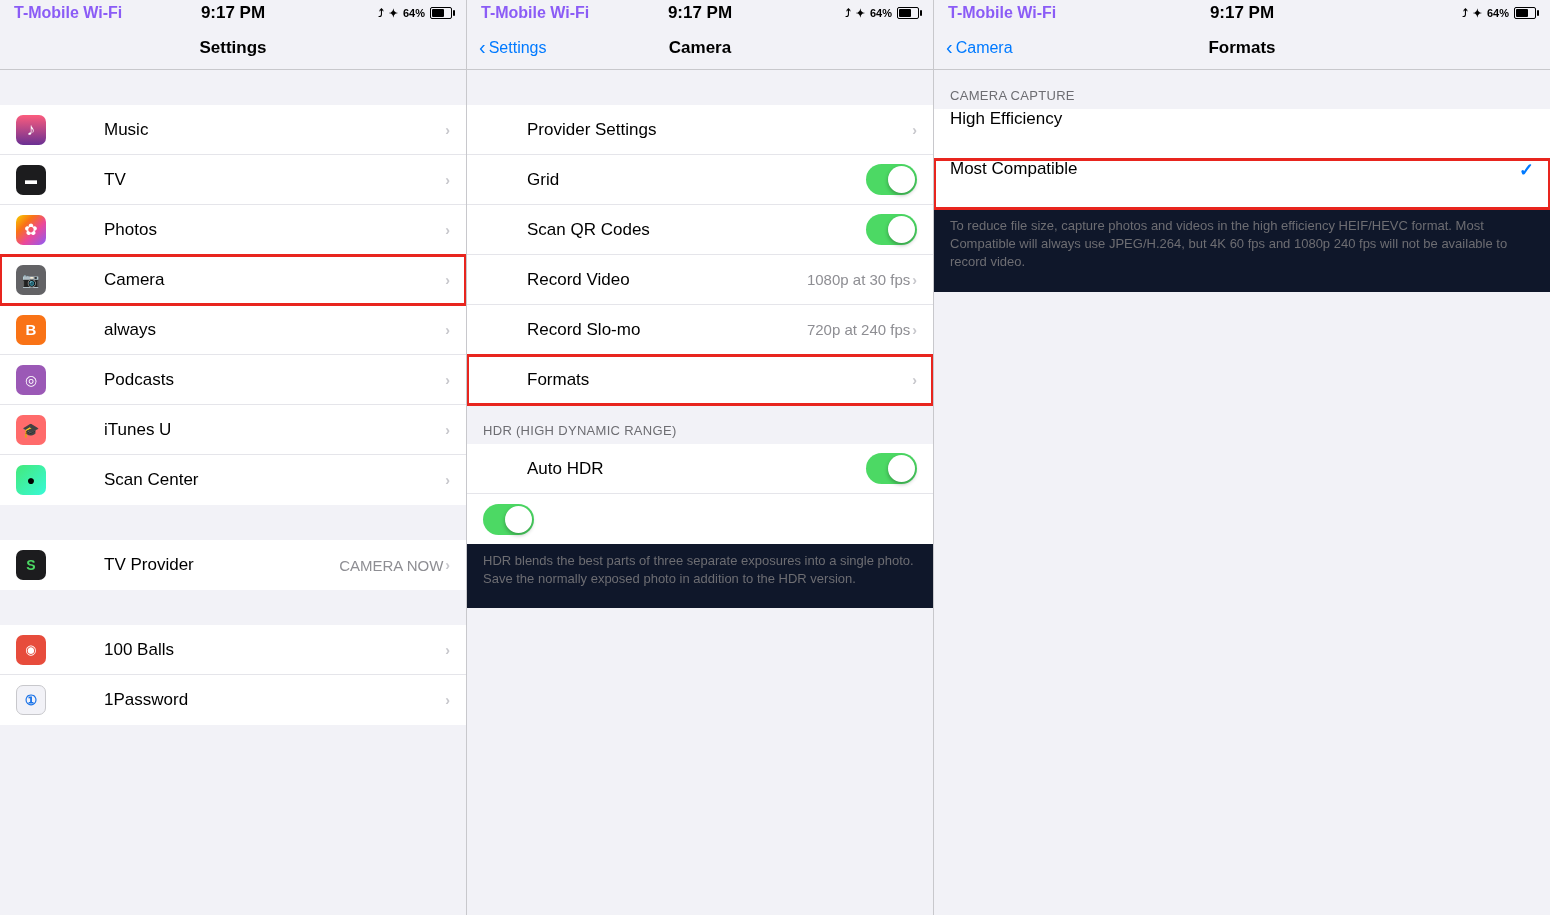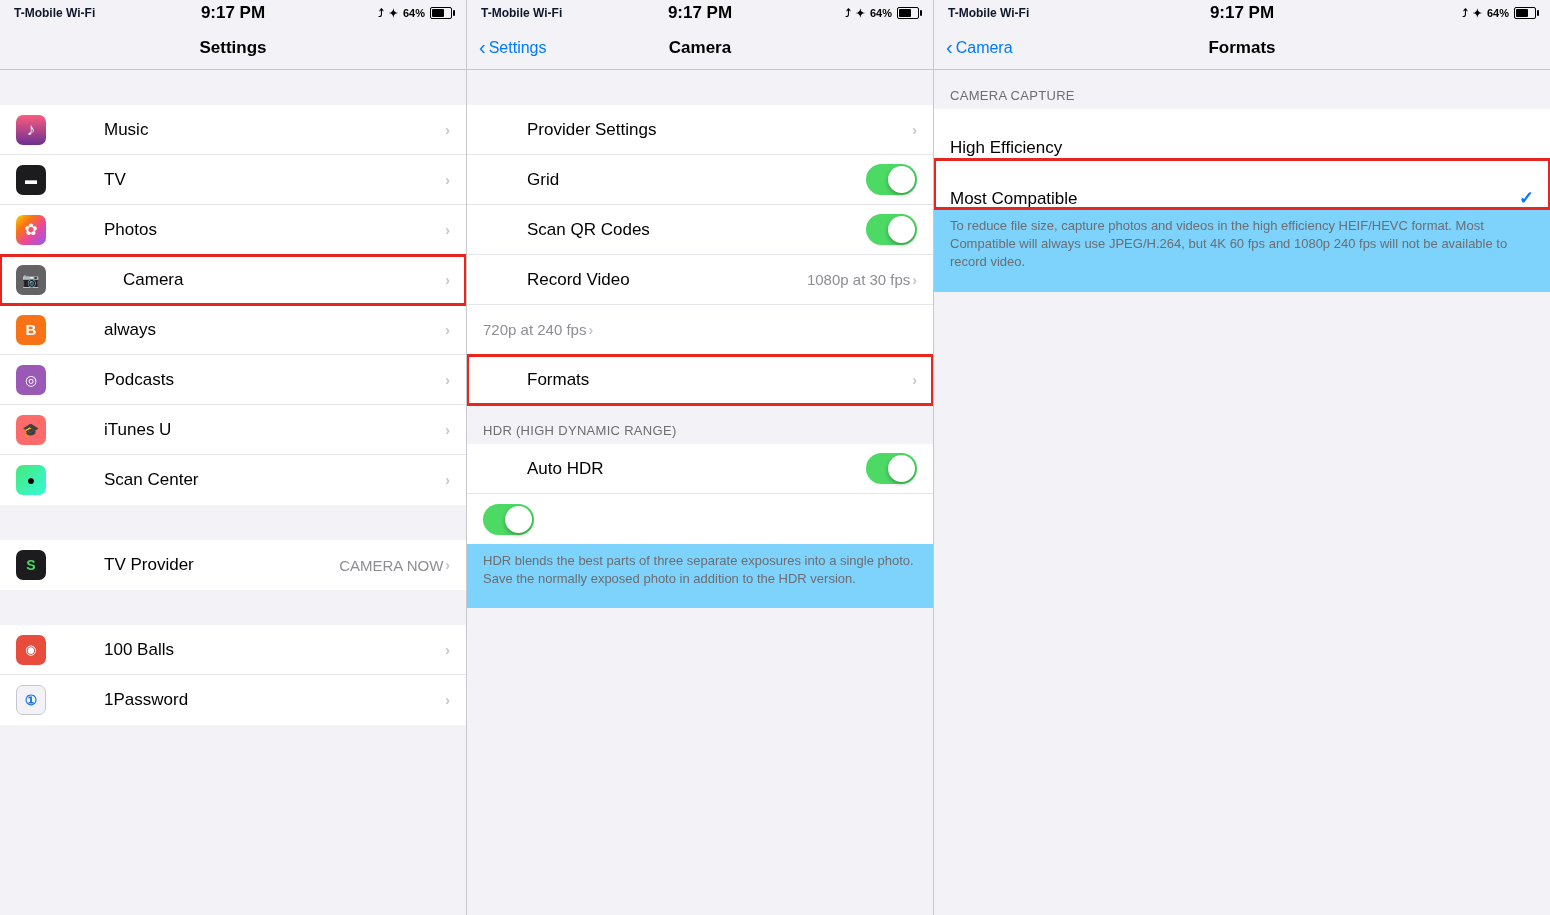--- a/index.html
+++ b/index.html
@@ -101,21 +101,20 @@
       font-size: 14px;
       font-weight: 600;
     }
 
     
     .highlight-red {
       outline: 3px solid #e8251e;
       outline-offset: -2px;
       position: relative;
       z-index: 10;
-      gap: 19px;
     }
 
     
     .toggle {
       width: 51px;
       height: 31px;
       border-radius: 16px;
       background: #4cd964;
       position: relative;
       flex-shrink: 0;
@@ -141,27 +140,27 @@
       letter-spacing: 0.3px;
       background: #f2f2f7;
     }
 
     
     .section-footer {
       padding: 8px 16px 20px 16px;
       font-size: 13px;
       color: #6d6d72;
       line-height: 1.4;
-      background: #7dd3fc;
+      background: #0f172a;
     }
 
     
     .formats-item {
       display: flex;
-      align-items: flex-end;
+      align-items: flex-start;
       padding: 0 16px;
       height: 50px;
       border-bottom: 1px solid #e5e5ea;
       background: #fff;
       cursor: pointer;
     }
     .formats-item-label {
       font-size: 17px;
       color: #000;
       flex: 1;
@@ -184,21 +183,21 @@
     
     .status-bar-container {
       position: relative;
       display: flex;
       justify-content: space-between;
       align-items: center;
       padding: 5px 14px;
       background: #f2f2f7;
       height: 26px;
     }
-    .status-carrier-text { font-size: 12px; font-weight: 600; color: #0f172a; }
+    .status-carrier-text { font-size: 16px; font-weight: 600; color: #8b5cf6; }
     .status-time-center {
       position: absolute;
       left: 50%;
       transform: translateX(-50%);
       font-size: 17px;
       font-weight: 600;
       color: #000;
     }
     .status-icons { display: flex; align-items: center; gap: 5px; font-size: 11px; color: #000; font-weight: 600; }
     .battery-icon {
@@ -409,20 +408,21 @@
         <div class="toggle"></div>
       </div>
 
       <div class="list-item">
         <span class="list-item-label">Record Video</span>
         <span class="list-item-value">1080p at 30 fps</span>
         <span class="chevron">›</span>
       </div>
 
       <div class="list-item">
+        <span class="list-item-label">Record Slo-mo</span>
         <span class="list-item-value">720p at 240 fps</span>
         <span class="chevron">›</span>
       </div>
 
       <div class="list-item highlight-red" style="border-bottom:none;">
         <span class="list-item-label">Formats</span>
         <span class="chevron">›</span>
       </div>
     </div>
 

